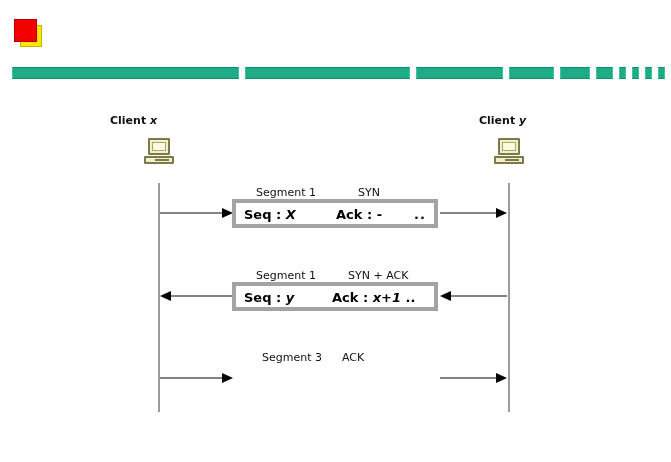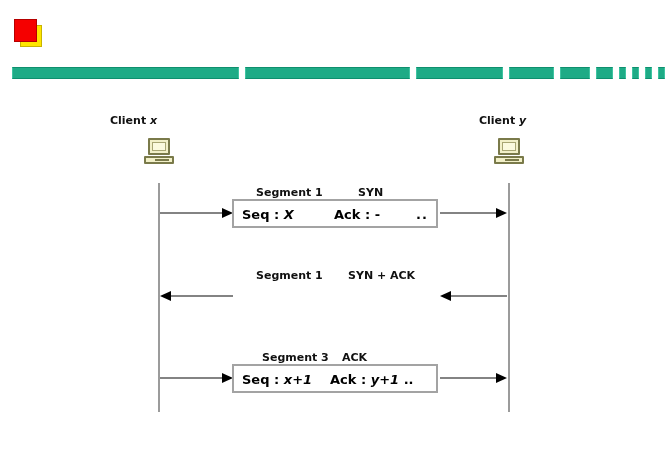--- a/index.html
+++ b/index.html
@@ -148,21 +148,21 @@
   .lifeline {
     position: absolute;
     width: 2px;
     background: #9b9b9b;
   }
 
   
   .msg-box {
     position: absolute;
     box-sizing: border-box;
-    border: 2px solid #a3a3a3;
+    border: 4px solid #a3a3a3;
     background: #ffffff;
     height: 29px;
   }
   .msg-box .seq,
   .msg-box .ack {
     position: absolute;
     top: 50%;
     transform: translateY(-50%);
     font-family: "DejaVu Sans", sans-serif;
     font-size: 13px;
@@ -184,21 +184,21 @@
     font-size: 13px;
     font-weight: bold;
     letter-spacing: 1px;
   }
 
   
   .msg-caption {
     position: absolute;
     font-family: "DejaVu Sans", sans-serif;
     font-size: 11px;
-    font-weight: bold;
+    font-weight: normal;
     color: #111111;
     white-space: nowrap;
   }
 
   
   .arrow-svg {
     position: absolute;
     overflow: visible;
   }
 </style>
@@ -275,44 +275,44 @@
   </svg>
 
   <div class="msg-caption" style="left:256px; top:177px;">Segment 1</div>
   <div class="msg-caption" style="left:348px; top:177px;">SYN + ACK</div>
 
   <svg class="arrow-svg" style="left:160px; top:197px;" width="74" height="14">
     <line x1="11" y1="7" x2="73" y2="7" stroke="#5a5a5a" stroke-width="1.6"></line>
     <polygon points="11,2 0,7 11,12" fill="#000000"></polygon>
   </svg>
 
+  <div class="msg-box" style="left:232px; top:190px; width:206px;">
+    <span class="seq">
+      <span>Seq :</span>
+      <span class="var">y</span>
+    </span>
+    <span class="ack" style="left:96px;">
+      <span>Ack :</span>
+      <span class="var">x+1</span>
+      <span>..</span>
+    </span>
+  </div>
 
   <svg class="arrow-svg" style="left:440px; top:197px;" width="68" height="14">
     <line x1="11" y1="7" x2="67" y2="7" stroke="#5a5a5a" stroke-width="1.6"></line>
     <polygon points="11,2 0,7 11,12" fill="#000000"></polygon>
   </svg>
 
   <div class="msg-caption" style="left:256px; top:259px;margin-left:6px;">Segment 3</div>
   <div class="msg-caption" style="left:342px; top:259px;">ACK</div>
 
   <svg class="arrow-svg" style="left:160px; top:279px;" width="74" height="14">
     <line x1="0" y1="7" x2="62" y2="7" stroke="#5a5a5a" stroke-width="1.6"></line>
     <polygon points="62,2 73,7 62,12" fill="#000000"></polygon>
   </svg>
 
-  <div class="msg-box" style="left:232px; top:272px; width:206px;">
-    <span class="seq">
-      <span>Seq :</span>
-      <span class="var">x+1</span>
-    </span>
-    <span class="ack" style="left:96px;">
-      <span>Ack :</span>
-      <span class="var">y+1</span>
-      <span>..</span>
-    </span>
-  </div>
 
   <svg class="arrow-svg" style="left:440px; top:279px;" width="68" height="14">
     <line x1="0" y1="7" x2="56" y2="7" stroke="#5a5a5a" stroke-width="1.6"></line>
     <polygon points="56,2 67,7 56,12" fill="#000000"></polygon>
   </svg>
 
 </div>
 
 </body></html>

